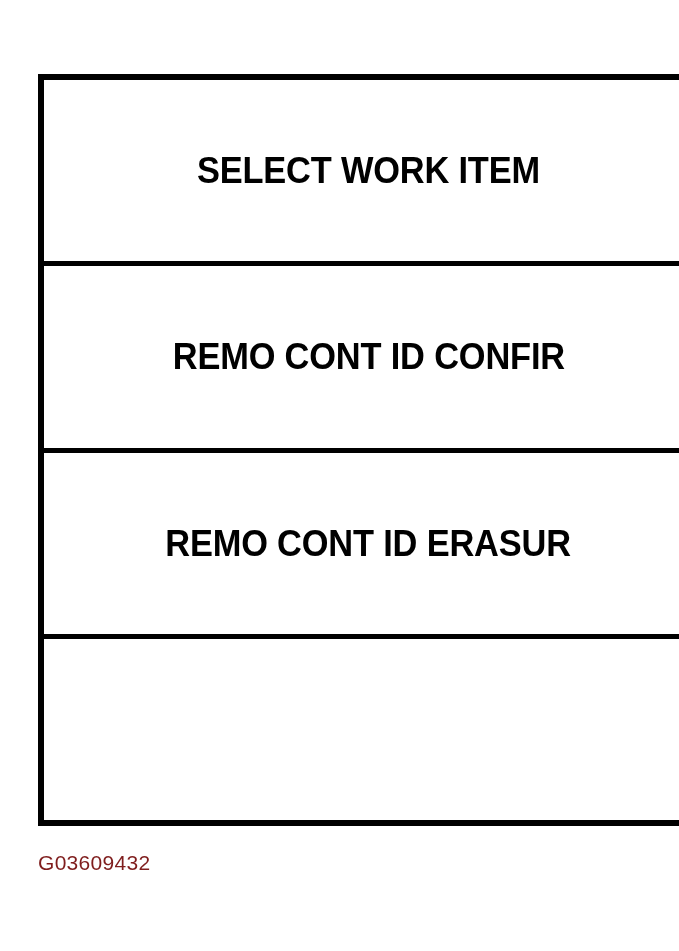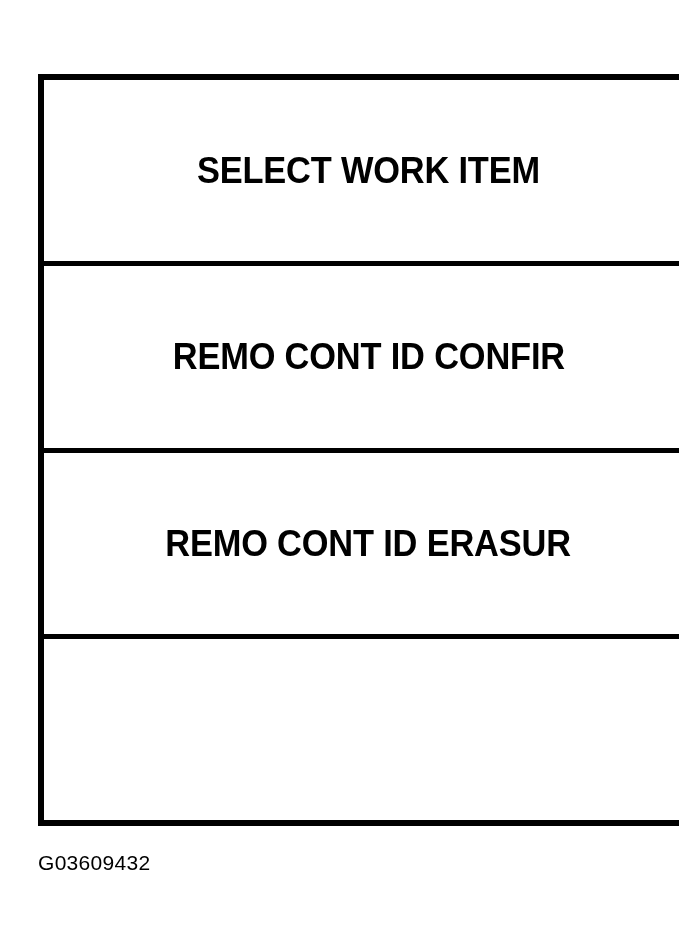--- a/index.html
+++ b/index.html
@@ -55,21 +55,21 @@
     text-align: center;
   }
 
   
   #figure-caption {
     position: absolute;
     left: 38px;
     top: 851px;
     font-size: 21px;
     font-weight: normal;
-    color: #000000;
+    color: #7f1d1d;
     letter-spacing: 0.3px;
     white-space: nowrap;
   }
 </style>
 </head>
 <body>
 
 <div id="menu-table">
 
   <div class="menu-row">

